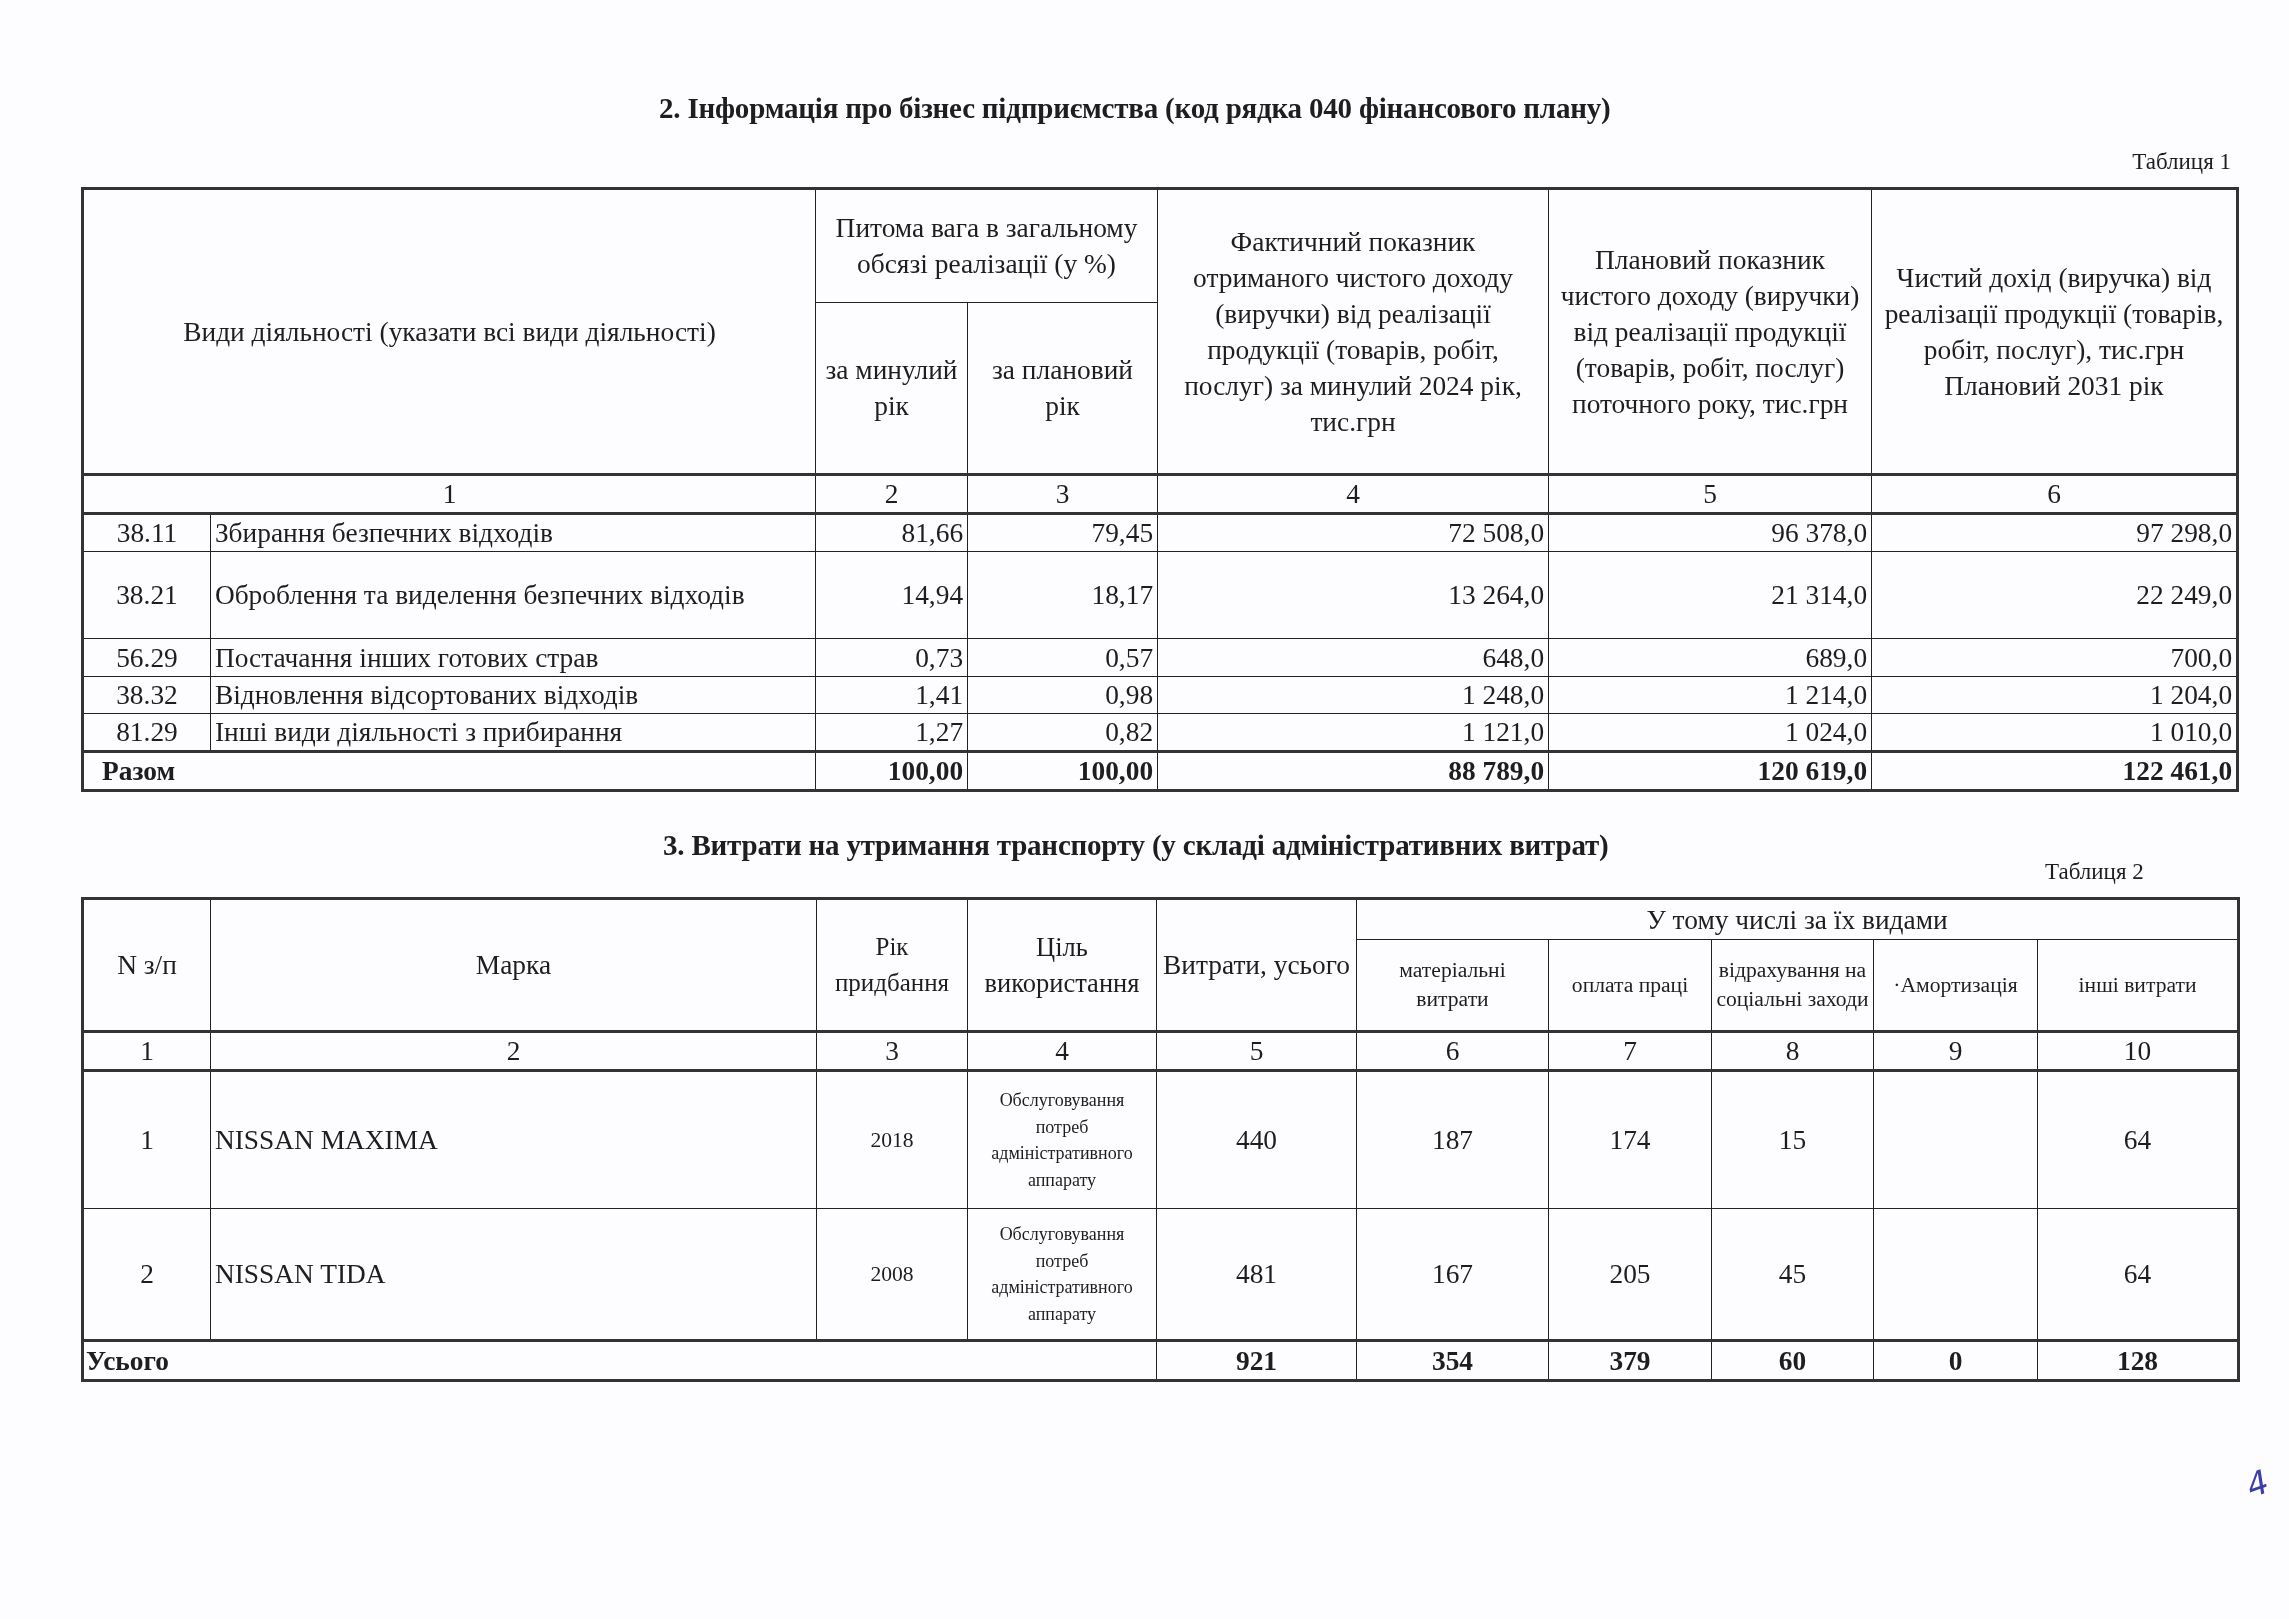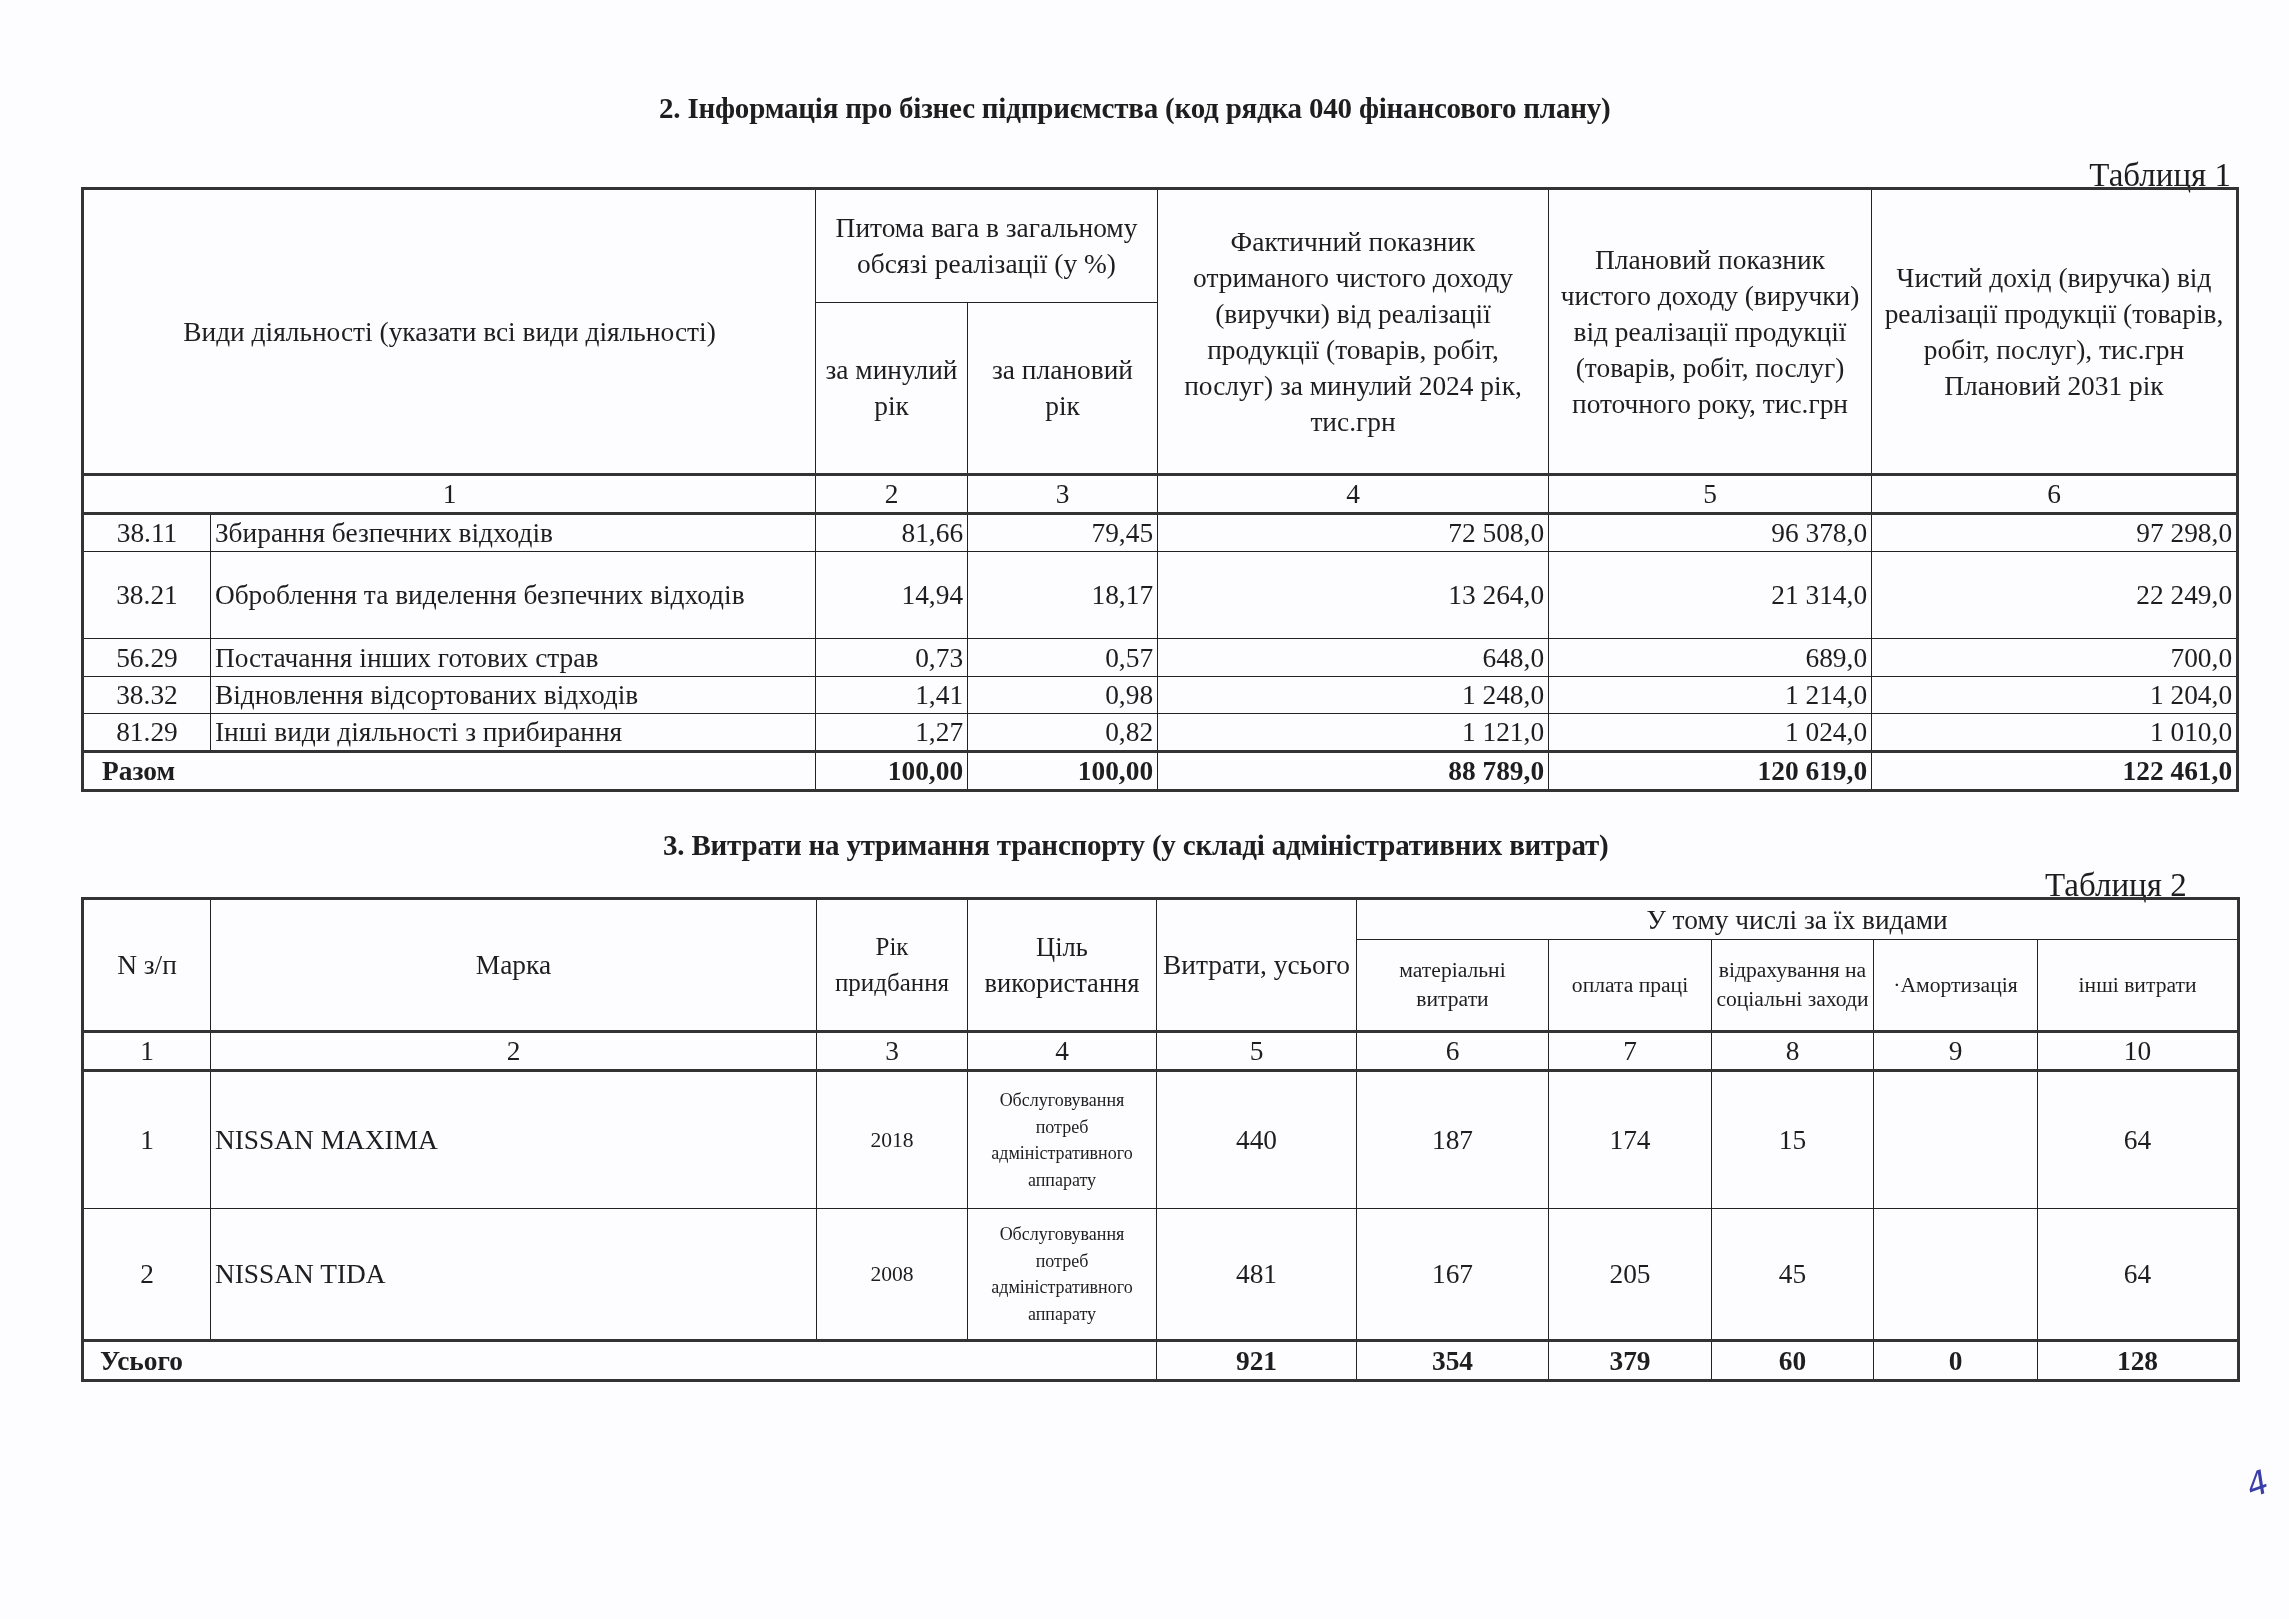--- a/index.html
+++ b/index.html
@@ -6,21 +6,21 @@
   body {
     width: 2290px; height: 1619px; background: #fdfcfe;
     position: relative; overflow: hidden;
     font-family: "Liberation Serif", "DejaVu Serif", serif;
     color: #1e1e1e;
   }
   .abs { position: absolute; }
   .title {
     font-weight: bold; font-size: 29px; white-space: nowrap; letter-spacing: -0.2px;
   }
-  .tabref { font-size: 33px; white-space: nowrap; margin-top: 8px; }
+  .tabref { font-size: 23px; white-space: nowrap; }
   table { border-collapse: collapse; position: absolute; table-layout: fixed; }
   td {
     border: 1.5px solid #222; padding: 0 3.9px; font-size: 27.4px; line-height: 36px;
     vertical-align: middle; overflow: hidden;
   }
   .c { text-align: center; }
   .r { text-align: right; }
   .l { text-align: left; }
   .b { font-weight: bold; }
   .thick-top td { border-top: 3.9px solid #333; }
@@ -186,21 +186,21 @@
     <td class="c small" style="font-size:21.6px">2008</td>
     <td class="c small">Обслуговування потреб адміністративного аппарату</td>
     <td class="c">481</td>
     <td class="c">167</td>
     <td class="c">205</td>
     <td class="c">45</td>
     <td class="c"></td>
     <td class="c">64</td>
   </tr>
   <tr class="thick-top" style="height:40px">
-    <td class="l b" colspan="4" style="padding-left:16px">Усього</td>
+    <td class="l b" colspan="4" style="padding-left:2px">Усього</td>
     <td class="c b">921</td>
     <td class="c b">354</td>
     <td class="c b">379</td>
     <td class="c b">60</td>
     <td class="c b">0</td>
     <td class="c b">128</td>
   </tr>
 </tbody>
   </table>
 

